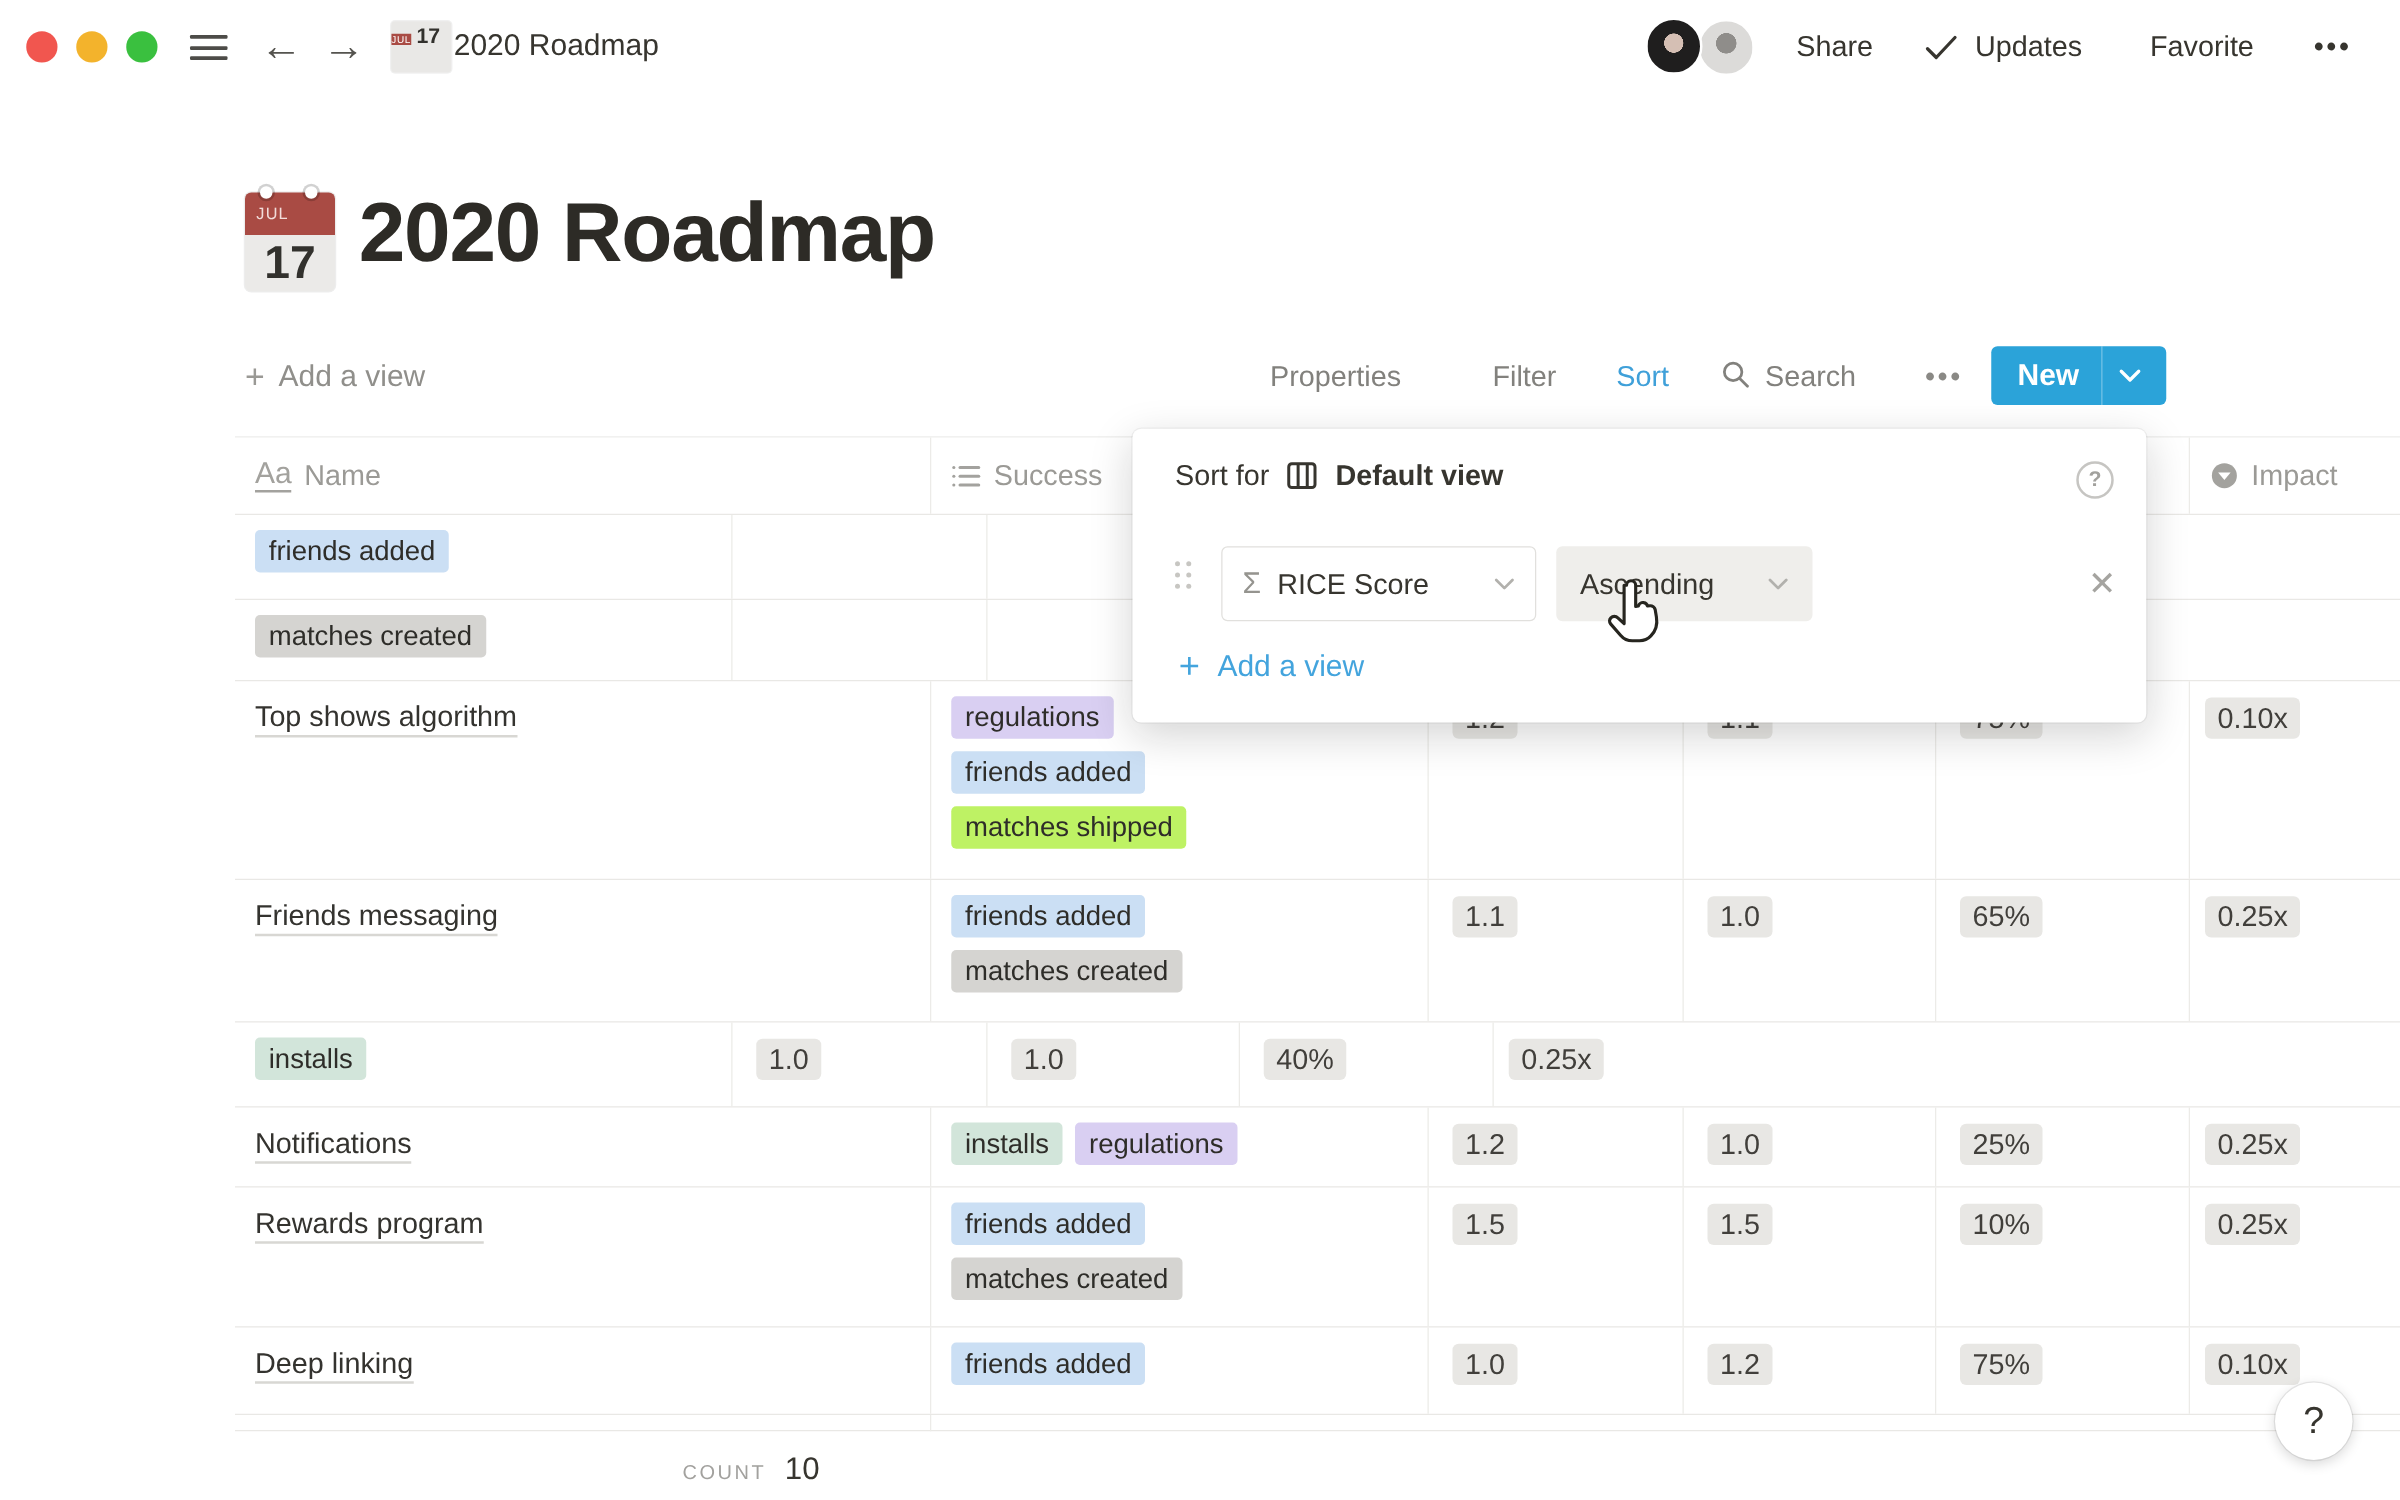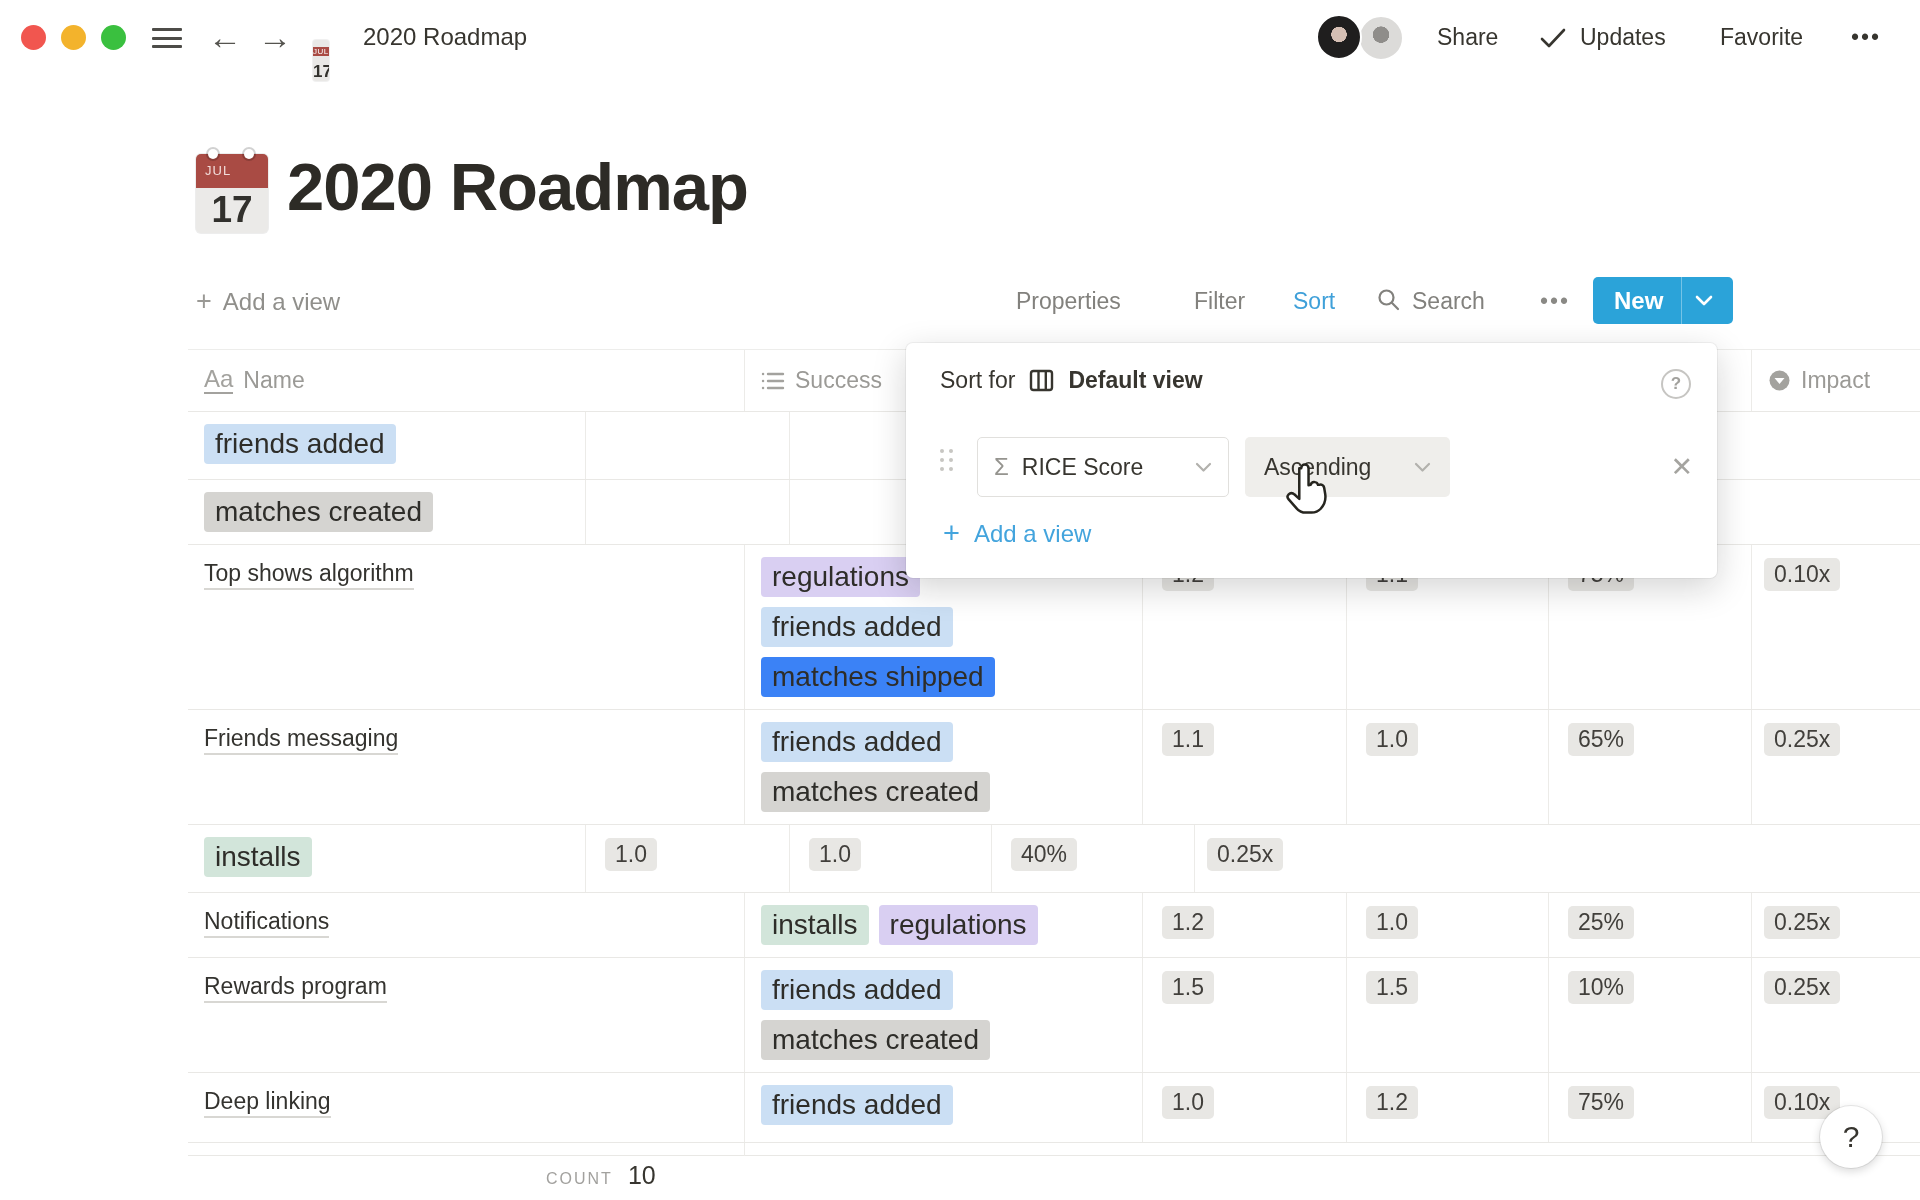--- a/index.html
+++ b/index.html
@@ -11,22 +11,22 @@
   .titlebar { position:absolute; left:0; top:0; width:1920px; height:76px; background:#fff; }
   .light { position:absolute; top:25px; width:25px; height:25px; border-radius:50%; }
   .light.red{ left:21px; background:#f1564f; }
   .light.yellow{ left:61px; background:#f3b32c; }
   .light.green{ left:101px; background:#3ac03f; }
   .hamburger { position:absolute; left:152px; top:28px; width:30px; height:20px;
     display:flex; flex-direction:column; justify-content:space-between; cursor:pointer;}
   .hamburger i { display:block; height:3px; background:#4d4c48; border-radius:1px; }
   .navarrow { position:absolute; top:13px; font-size:34px; color:#55544f; line-height:48px; cursor:pointer;}
   .navarrow.back{ left:208px; } .navarrow.fwd{ left:258px; }
-  .minical { position:absolute; left:313px; top:17px; width:16px; height:41px; border-radius:3px;
-    overflow:hidden; background:#e9e8e6; box-shadow:0 0 0 1px rgba(0,0,0,.06);margin-top:23px;}
+  .minical { position:absolute; left:313px; top:17px; width:48px; height:41px; border-radius:3px;
+    overflow:hidden; background:#e9e8e6; box-shadow:0 0 0 1px rgba(0,0,0,.06);}
   .minical .mtop{ height:17px; background:#a94b44; color:#fff; font-size:8px; text-align:center; line-height:17px; letter-spacing:.5px;}
   .minical .mday{ height:24px; text-align:center; font-size:17px; font-weight:700; color:#32312d; line-height:24px;}
   .tb-title { position:absolute; left:363px; top:23px; font-size:24px; font-weight:500; color:#37352f; }
   .avatars { position:absolute; left:1316px; top:14px; width:92px; height:48px; }
   .avatar { position:absolute; width:46px; height:46px; border-radius:50%; border:2px solid #fff; }
   .avatar.a2 { left:42px; top:1px; background:radial-gradient(circle at 50% 42%, #8f8d8a 0 25%, #dcdbd9 26%); }
   .avatar.a1 { left:0; top:0; background:radial-gradient(circle at 50% 44%, #d5bfb4 0 24%, #1f1e1e 25%); z-index:2;}
   .tb-item { position:absolute; top:24px; font-size:23px; color:#37352f; cursor:pointer; }
   .tb-check { position:absolute; left:1540px; top:28px; width:26px; height:20px;}
   .tb-dots { position:absolute; left:1851px; top:24px; font-size:23px; letter-spacing:2px; color:#37352f; cursor:pointer;}
@@ -65,21 +65,21 @@
   .c { border-right:1px solid #ecebe8; }
   .c.last { border-right:none; }
   .cw0{ width:557px;} .cw1{ width:398px;} .cw2{ width:204px;} .cw3{ width:202px;} .cw4{ width:203px;} .cw5{ width:168px; flex:1;}
   .hcell { display:flex; align-items:center; gap:10px; padding-left:16px; color:#9b9a96; font-size:23px; }
   .aa { font-size:24px; color:#a3a29e; border-bottom:2px solid #a3a29e; line-height:1; padding-bottom:1px;}
   .namecell { padding:15px 16px 12px 16px; }
   .nametext { font-size:23px; font-weight:500; color:#34332f; border-bottom:2px solid #d8d7d3;
     padding-bottom:2px; cursor:pointer; }
   .tagcell { padding:12px 16px; display:flex; flex-direction:column; align-items:flex-start; gap:10px; }
   .tagline { display:flex; gap:10px; }
-  .tag { font-size:28px; color:#2e2d29; padding:4px 11px; border-radius:4px; white-space:nowrap; cursor:pointer;}
+  .tag { font-size:22px; color:#2e2d29; padding:4px 11px; border-radius:4px; white-space:nowrap; cursor:pointer;}
   .valcell { padding:13px 0 0 19px; }
   .valcell.imp { padding-left:12px; }
   .pill { display:inline-block; background:#e8e7e4; border-radius:5px; padding:3px 10px;
     font-size:23px; color:#413f3b; cursor:pointer;}
   .sliver { height:13px; border-bottom:1px solid #e9e8e5; }
   .countrow { position:absolute; left:546px; top:1161px; display:flex; align-items:baseline; gap:15px;}
   .countlabel { font-size:16px; letter-spacing:2px; color:#a2a19e; }
   .countvalue { font-size:25px; color:#37352f; }
 
   
@@ -246,21 +246,21 @@
         <div class="trow" style="min-height: 159px;">
           <div class="c namecell cw0"><span class="nametext">Top shows algorithm</span></div>
           <div class="c tagcell cw1">
             <div class="tagline">
               <span class="tag" style="background: rgb(217, 207, 242);">regulations</span>
             </div>
             <div class="tagline">
               <span class="tag" style="background: rgb(203, 223, 244);">friends added</span>
             </div>
             <div class="tagline">
-              <span class="tag" style="background: #3b82f6;">matches shipped</span>
+              <span class="tag" style="background: #bef264;">matches shipped</span>
             </div>
           </div>
           <div class="c valcell cw2"><span class="pill">1.2</span></div>
           <div class="c valcell cw3"><span class="pill">1.1</span></div>
           <div class="c valcell cw4"><span class="pill">75%</span></div>
           <div class="c valcell imp cw5 last"><span class="pill">0.10x</span></div>
         </div>
         <div class="trow" style="min-height: 114px;">
           <div class="c namecell cw0"><span class="nametext">Friends messaging</span></div>
           <div class="c tagcell cw1">

